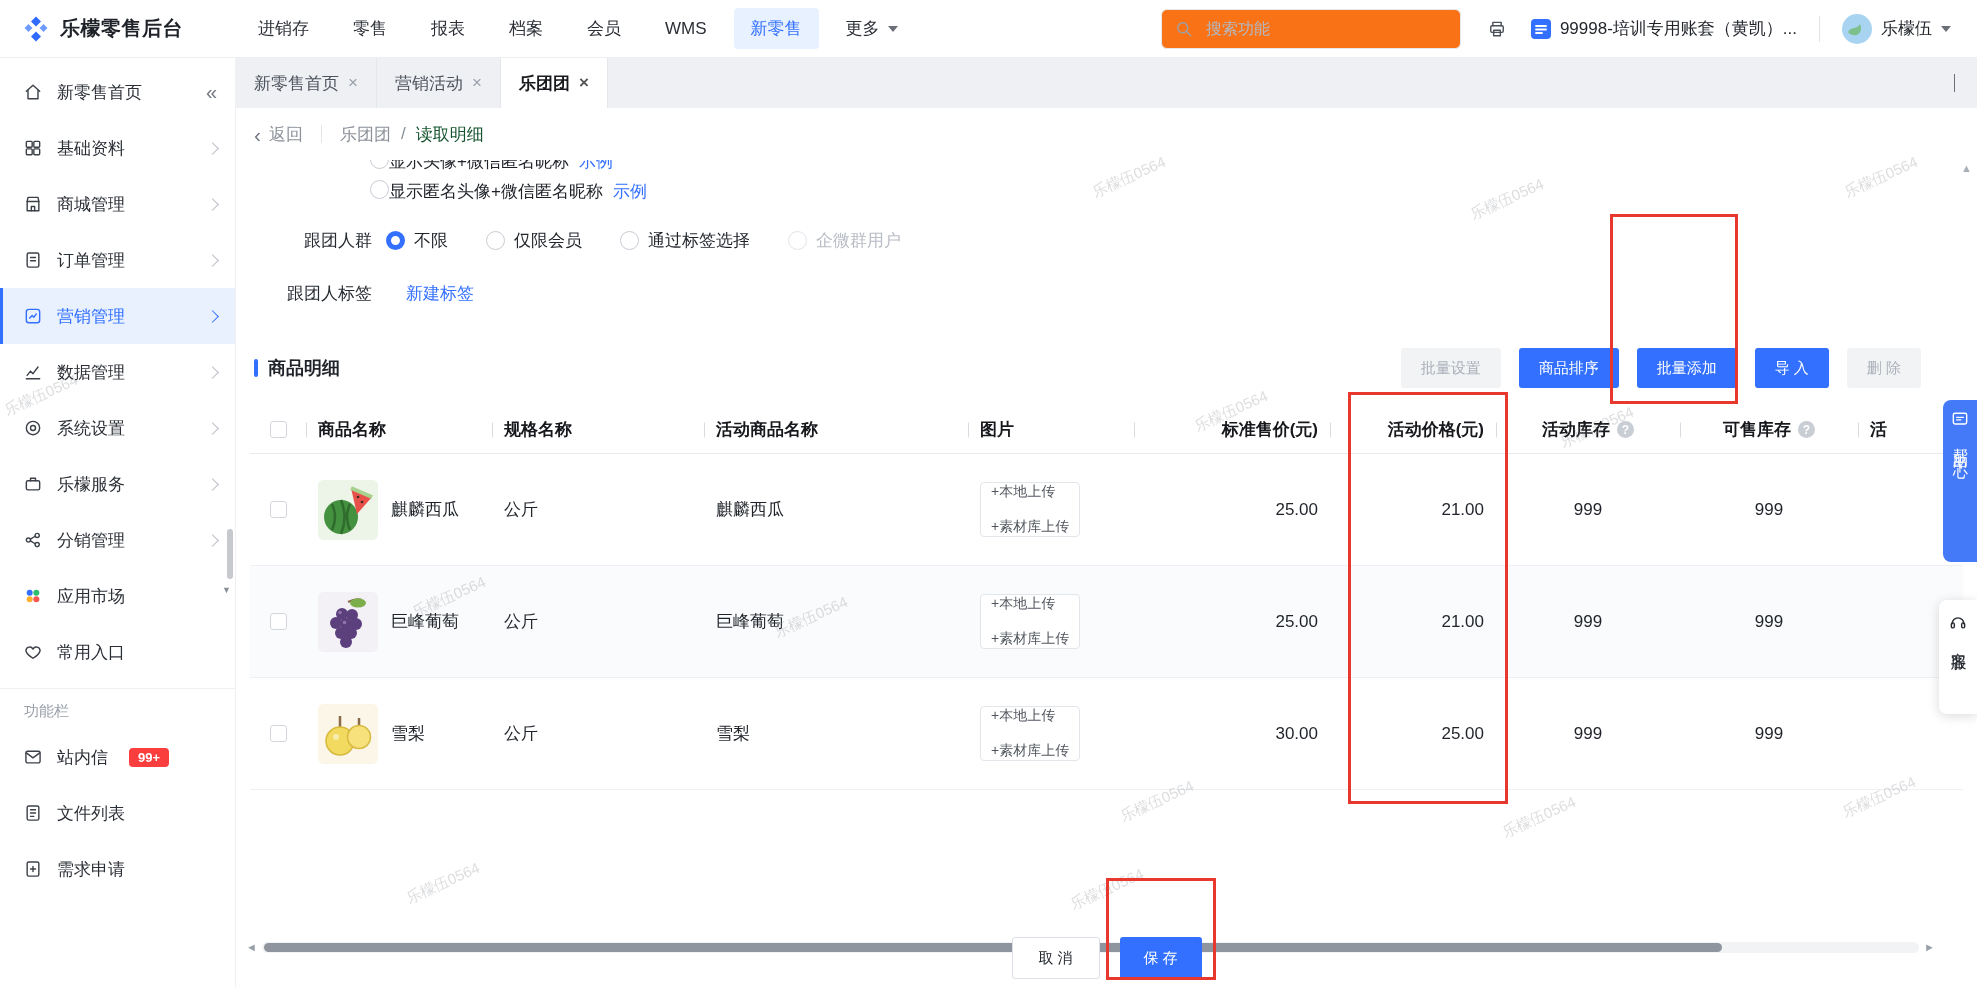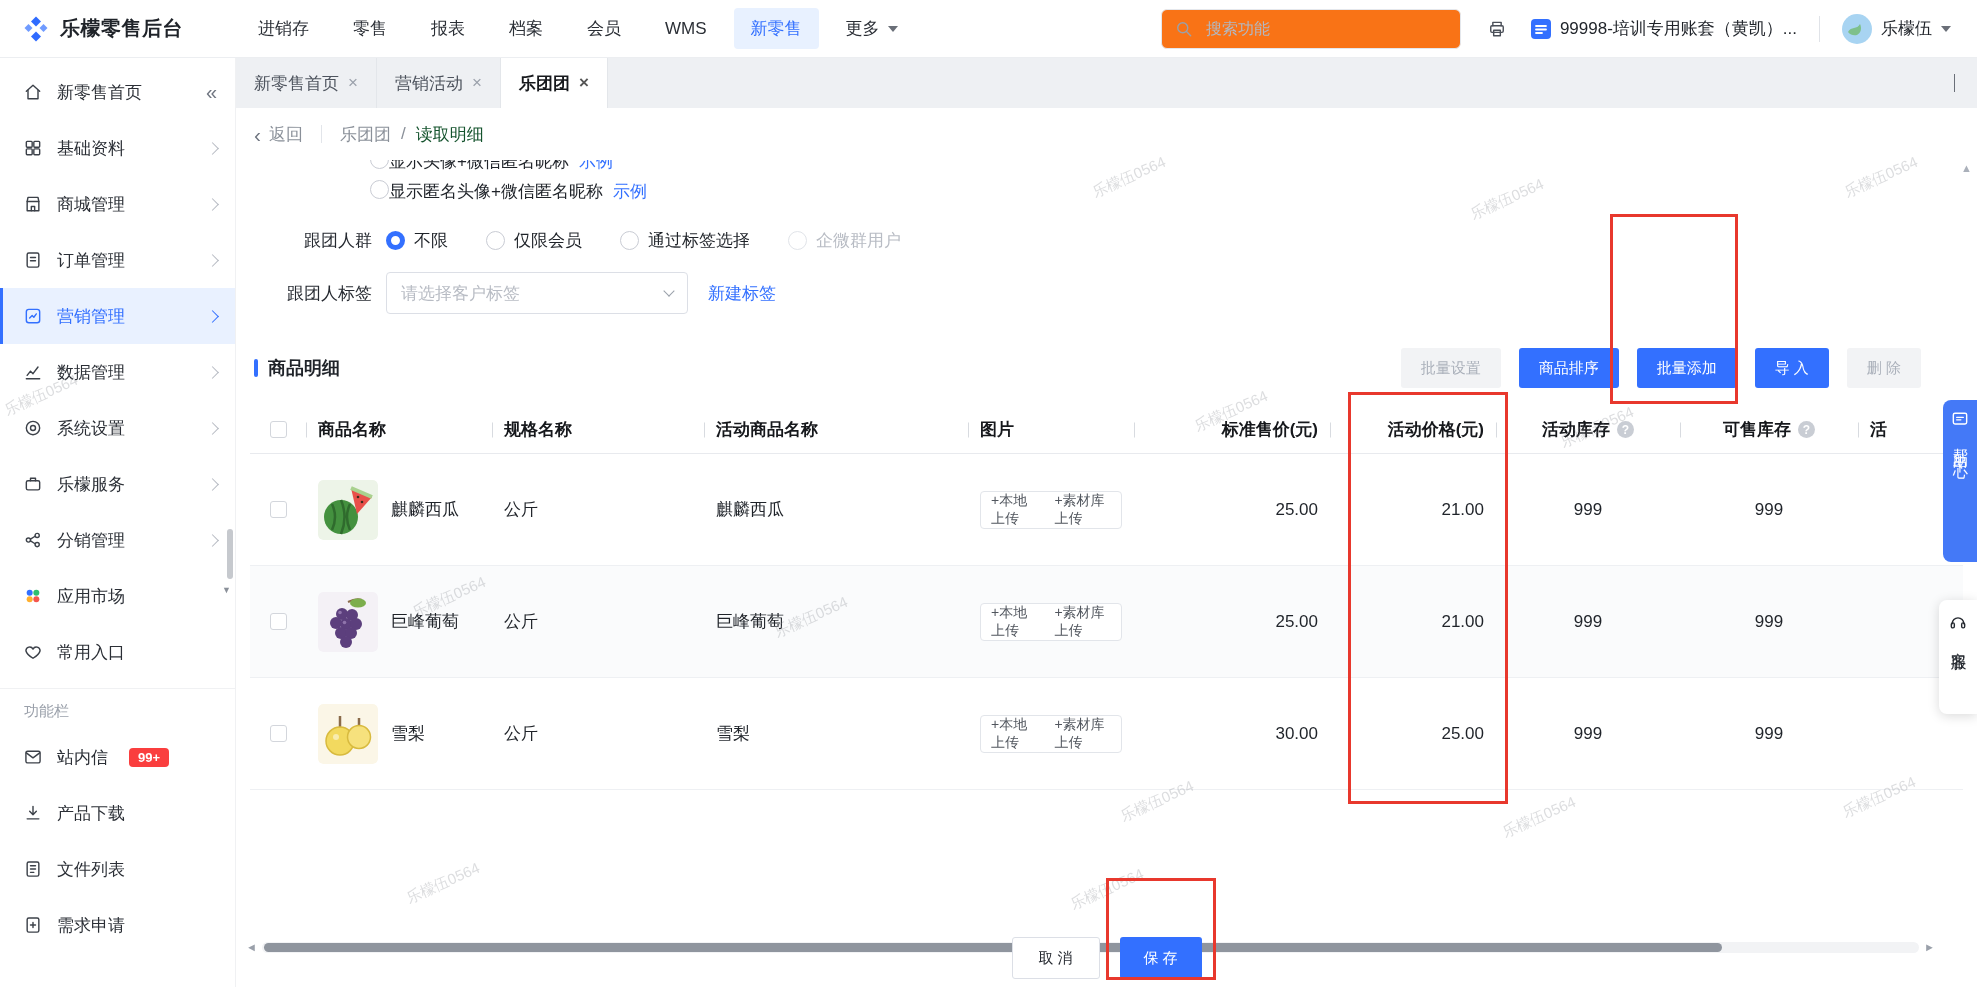--- a/index.html
+++ b/index.html
@@ -99,21 +99,21 @@
   .th.right{justify-content:flex-end}
   .th.center{justify-content:center}
   .trow.datarow{height:112px;border-bottom:1px solid #eef0f3;font-size:17px}
   .trow.datarow.alt{background:#fafbfc}
   .cell{padding:0 12px;display:flex;align-items:center}
   .cell.right{justify-content:flex-end}
   .cell.center{justify-content:center}
   .ck{width:17px;height:17px;border:1.5px solid #d3d6dc;border-radius:3px;background:#fff;margin:0 auto;cursor:pointer}
   .prod{display:flex;align-items:center;gap:13px}
   .thumb{width:60px;height:60px;border-radius:5px;flex-shrink:0}
-  .upbox{border:1px solid #e2e5ea;border-radius:4px;padding:0 10px;display:flex;gap:17px;font-size:14px;color:#51565e;background:#fff;cursor:pointer}
+  .upbox{border:1px solid #e2e5ea;border-radius:4px;padding:0 10px;display:flex;flex-direction:column;gap:17px;font-size:14px;color:#51565e;background:#fff;cursor:pointer}
   .qicon{width:17px;height:17px;border-radius:50%;background:#c9cdd4;color:#fff;font-size:12px;display:inline-flex;align-items:center;justify-content:center;font-weight:bold;cursor:pointer}
 
   
   .hscroll{position:absolute;left:10px;right:42px;bottom:33px;height:14px;display:flex;align-items:center;gap:5px;color:#9aa0aa;font-size:11px;z-index:6}
   .htrack{flex:1;height:11px;background:#f2f3f5;border-radius:6px;position:relative}
   .hthumb{position:absolute;left:2px;top:1px;height:9px;width:88%;background:#8f959e;border-radius:5px;cursor:grab}
   .fbtns{position:absolute;left:0;right:0;bottom:8px;display:flex;justify-content:center;gap:20px;z-index:8}
   .btn.cancel{background:#fff;border:1px solid #dcdfe6;color:#262a31;width:88px;height:42px}
   .btn.save{width:82px;height:42px}
   .vscroll-up{position:absolute;right:5px;top:54px;font-size:11px;color:#aab0ba;z-index:6;cursor:pointer}
@@ -333,29 +333,20 @@
               <rect x="3.5" y="5" width="17" height="14" rx="2"></rect>
               <path d="M4 7l8 6 8-6"></path>
             </svg>
           </span>
         <span class="slabel">站内信</span>
         <span class="badge">99+</span>
       </div>
       <div class="side-item">
         <span class="sicon">
             <svg class="ic" viewBox="0 0 24 24">
-              <path d="M12 4v10M8 10l4 4 4-4"></path>
-              <path d="M5 19h14"></path>
-            </svg>
-          </span>
-        <span class="slabel">产品下载</span>
-      </div>
-      <div class="side-item">
-        <span class="sicon">
-            <svg class="ic" viewBox="0 0 24 24">
               <rect x="5" y="3.5" width="14" height="17" rx="2"></rect>
               <path d="M9 8h6M9 12h6M9 16h4"></path>
             </svg>
           </span>
         <span class="slabel">文件列表</span>
       </div>
       <div class="side-item">
         <span class="sicon">
             <svg class="ic" viewBox="0 0 24 24">
               <rect x="5" y="3.5" width="14" height="17" rx="2"></rect>
@@ -424,24 +415,20 @@
               <span class="radio"></span>
               <span>通过标签选择</span>
             </span>
           <span class="radio-opt disabled">
               <span class="radio"></span>
               <span>企微群用户</span>
             </span>
         </div>
         <div class="tag-row">
           <span class="form-label">跟团人标签</span>
-          <div class="select">
-            <span>请选择客户标签</span>
-            <span class="chev-down"></span>
-          </div>
           <span class="link tag-link">新建标签</span>
         </div>
 
         <div class="psec">
           <div class="ptitle">
             <span class="pbar"></span>
             <span>商品明细</span>
           </div>
           <div class="pbtns">
             <button class="btn gray">批量设置</button>

